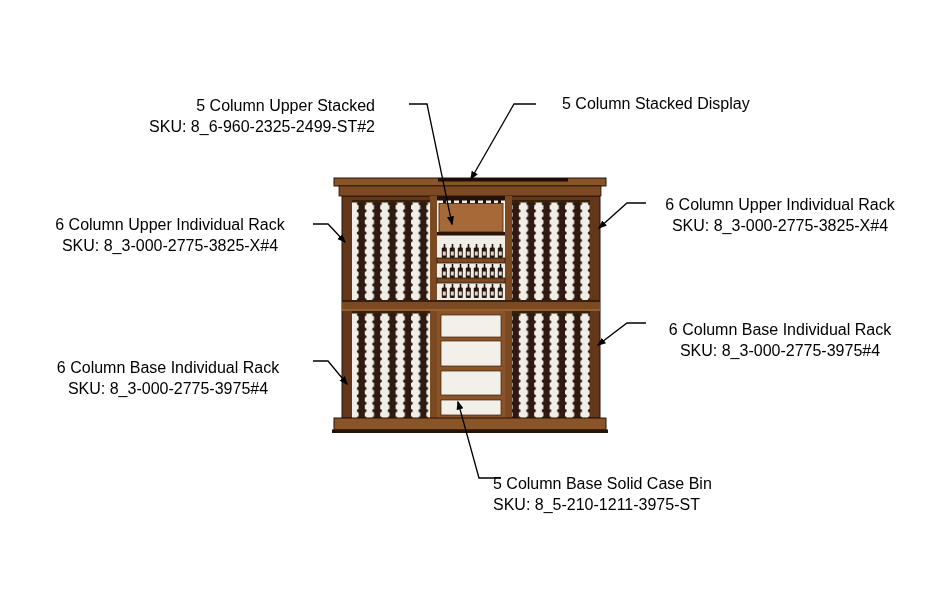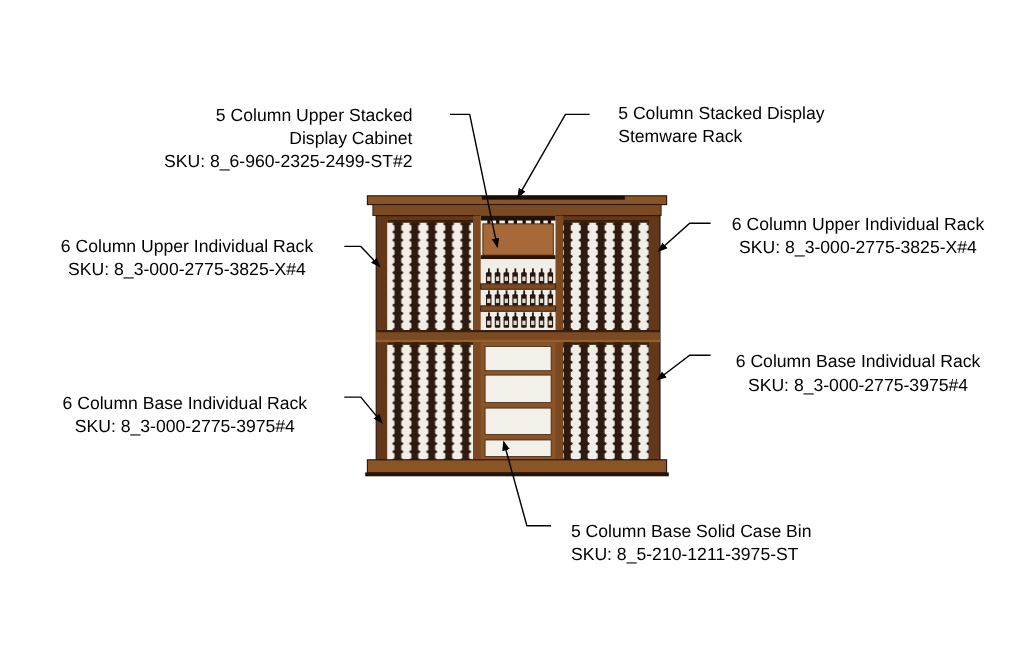--- a/index.html
+++ b/index.html
@@ -6,21 +6,21 @@
   body{background:var(--page-bg,#ffffff);font-family:"Liberation Sans",sans-serif;}
   .stage{position:relative;width:908px;height:594px;overflow:hidden;background:var(--page-bg,#ffffff);}
   .art{position:absolute;left:0;top:0;}
   .label{position:absolute;font-size:16px;line-height:21px;color:var(--line,#000);white-space:nowrap;}
   .l1{right:533px;top:95px;text-align:right;}
   .l2{left:562px;top:93px;text-align:left;}
   .l3{left:20px;top:214px;width:300px;text-align:center;}
   .l4{left:640px;top:194px;width:280px;text-align:center;}
   .l5{left:640px;top:319px;width:280px;text-align:center;}
   .l6{left:18px;top:357px;width:300px;text-align:center;}
-  .l7{left:519px;top:473px;text-align:left;}
+  .l7{left:493px;top:473px;text-align:left;}
 </style>
 </head>
 <body>
 
 <div class="stage">
 
   <svg class="art" width="940" height="594" viewBox="0 0 940 594">
     <defs>
       <pattern id="rackPat" width="15.4" height="7.4" patternUnits="userSpaceOnUse">
         <rect width="15.4" height="7.4" fill="#f1eee8"></rect>
@@ -129,27 +129,25 @@
       <polyline points="313,224 328,224 345,242" marker-end="url(#arr)"></polyline>
       <polyline points="646,203 627,203 599,228" marker-end="url(#arr)"></polyline>
       <polyline points="646,323 627,323 598,345" marker-end="url(#arr)"></polyline>
       <polyline points="313,361 328,361 347,384" marker-end="url(#arr)"></polyline>
       <polyline points="501,478 479,478 458,402" marker-end="url(#arr)"></polyline>
     </g>
   </svg>
 
   <div class="label l1">
     <div>5 Column Upper Stacked</div>
-    <div>Display Cabinet</div>
     <div>SKU: 8_6-960-2325-2499-ST#2</div>
   </div>
 
   <div class="label l2">
     <div>5 Column Stacked Display</div>
-    <div>Stemware Rack</div>
   </div>
 
   <div class="label l3">
     <div>6 Column Upper Individual Rack</div>
     <div>SKU: 8_3-000-2775-3825-X#4</div>
   </div>
 
   <div class="label l4">
     <div>6 Column Upper Individual Rack</div>
     <div>SKU: 8_3-000-2775-3825-X#4</div>

